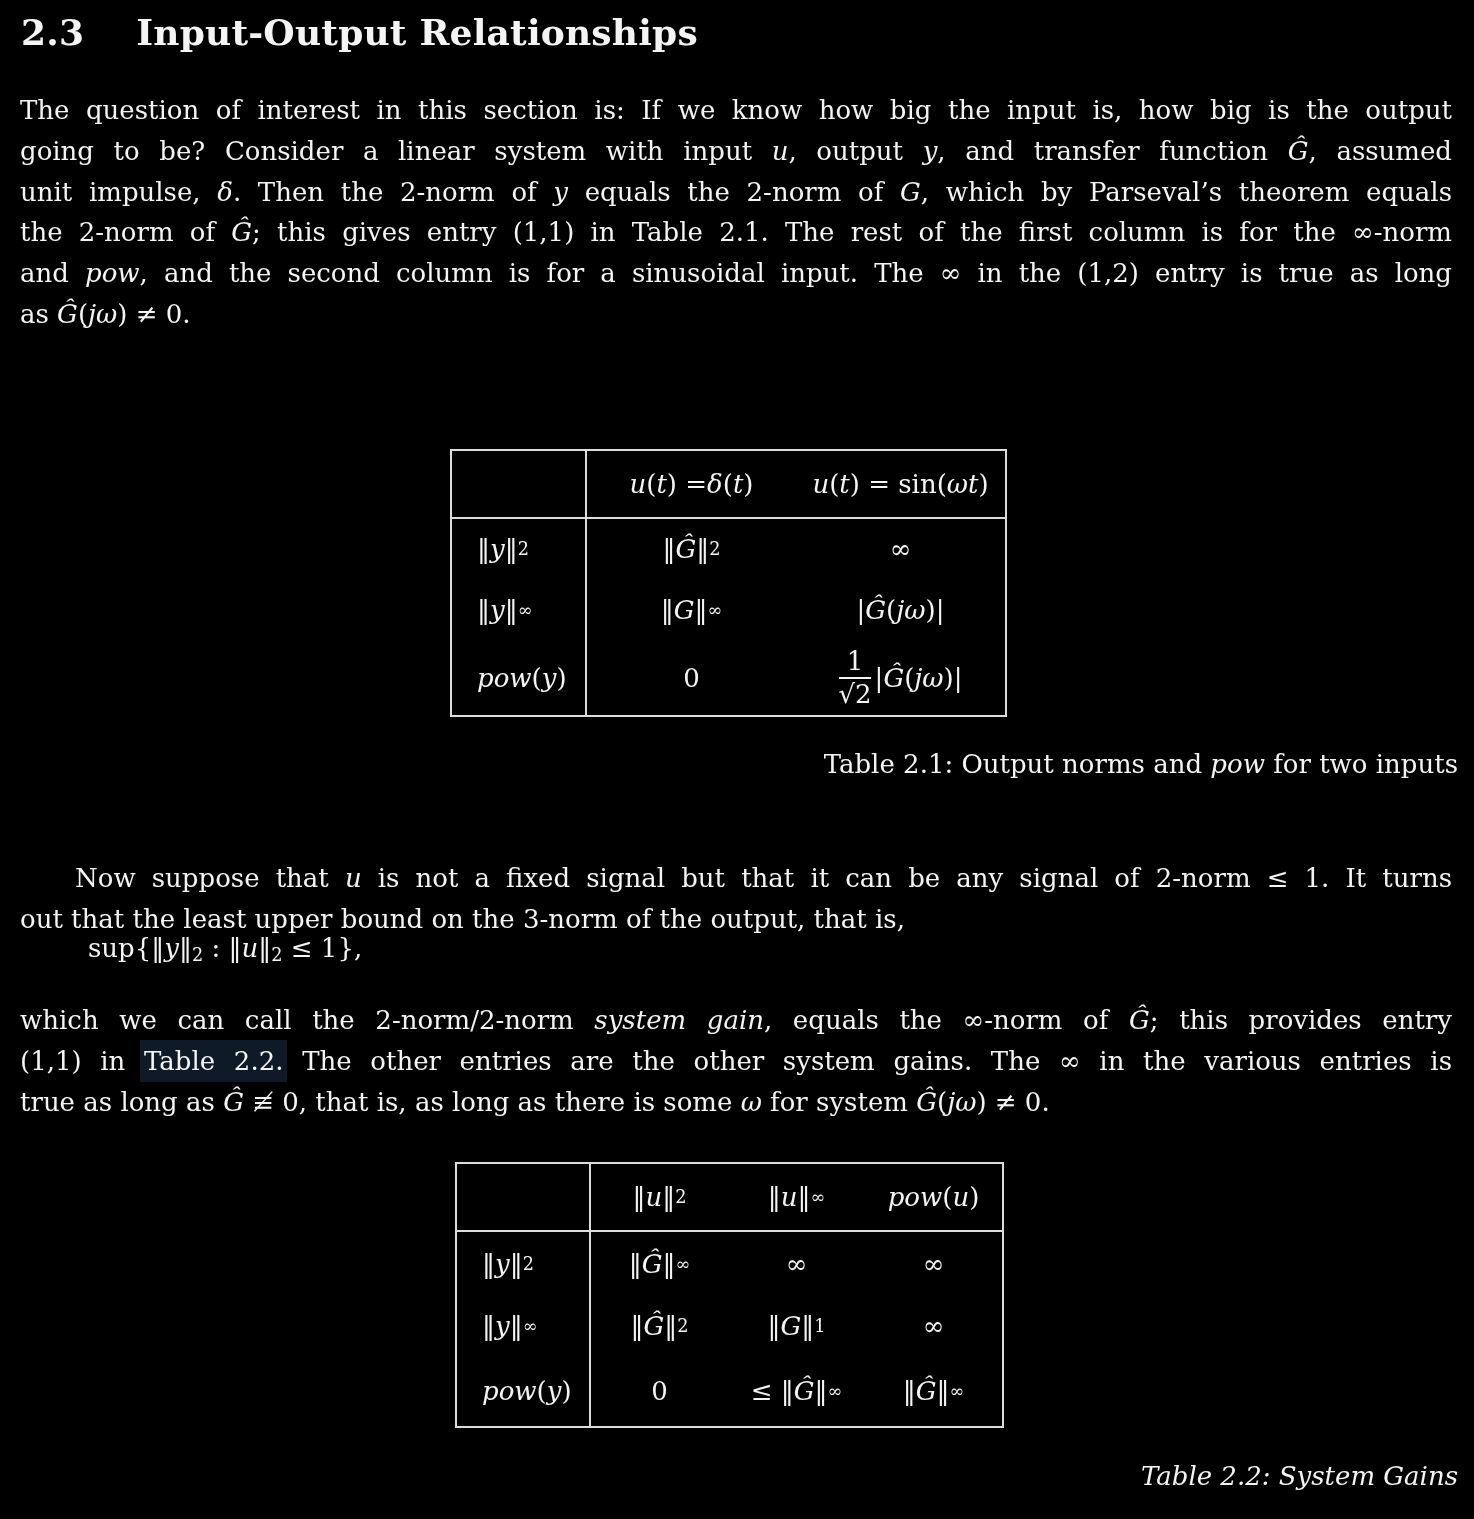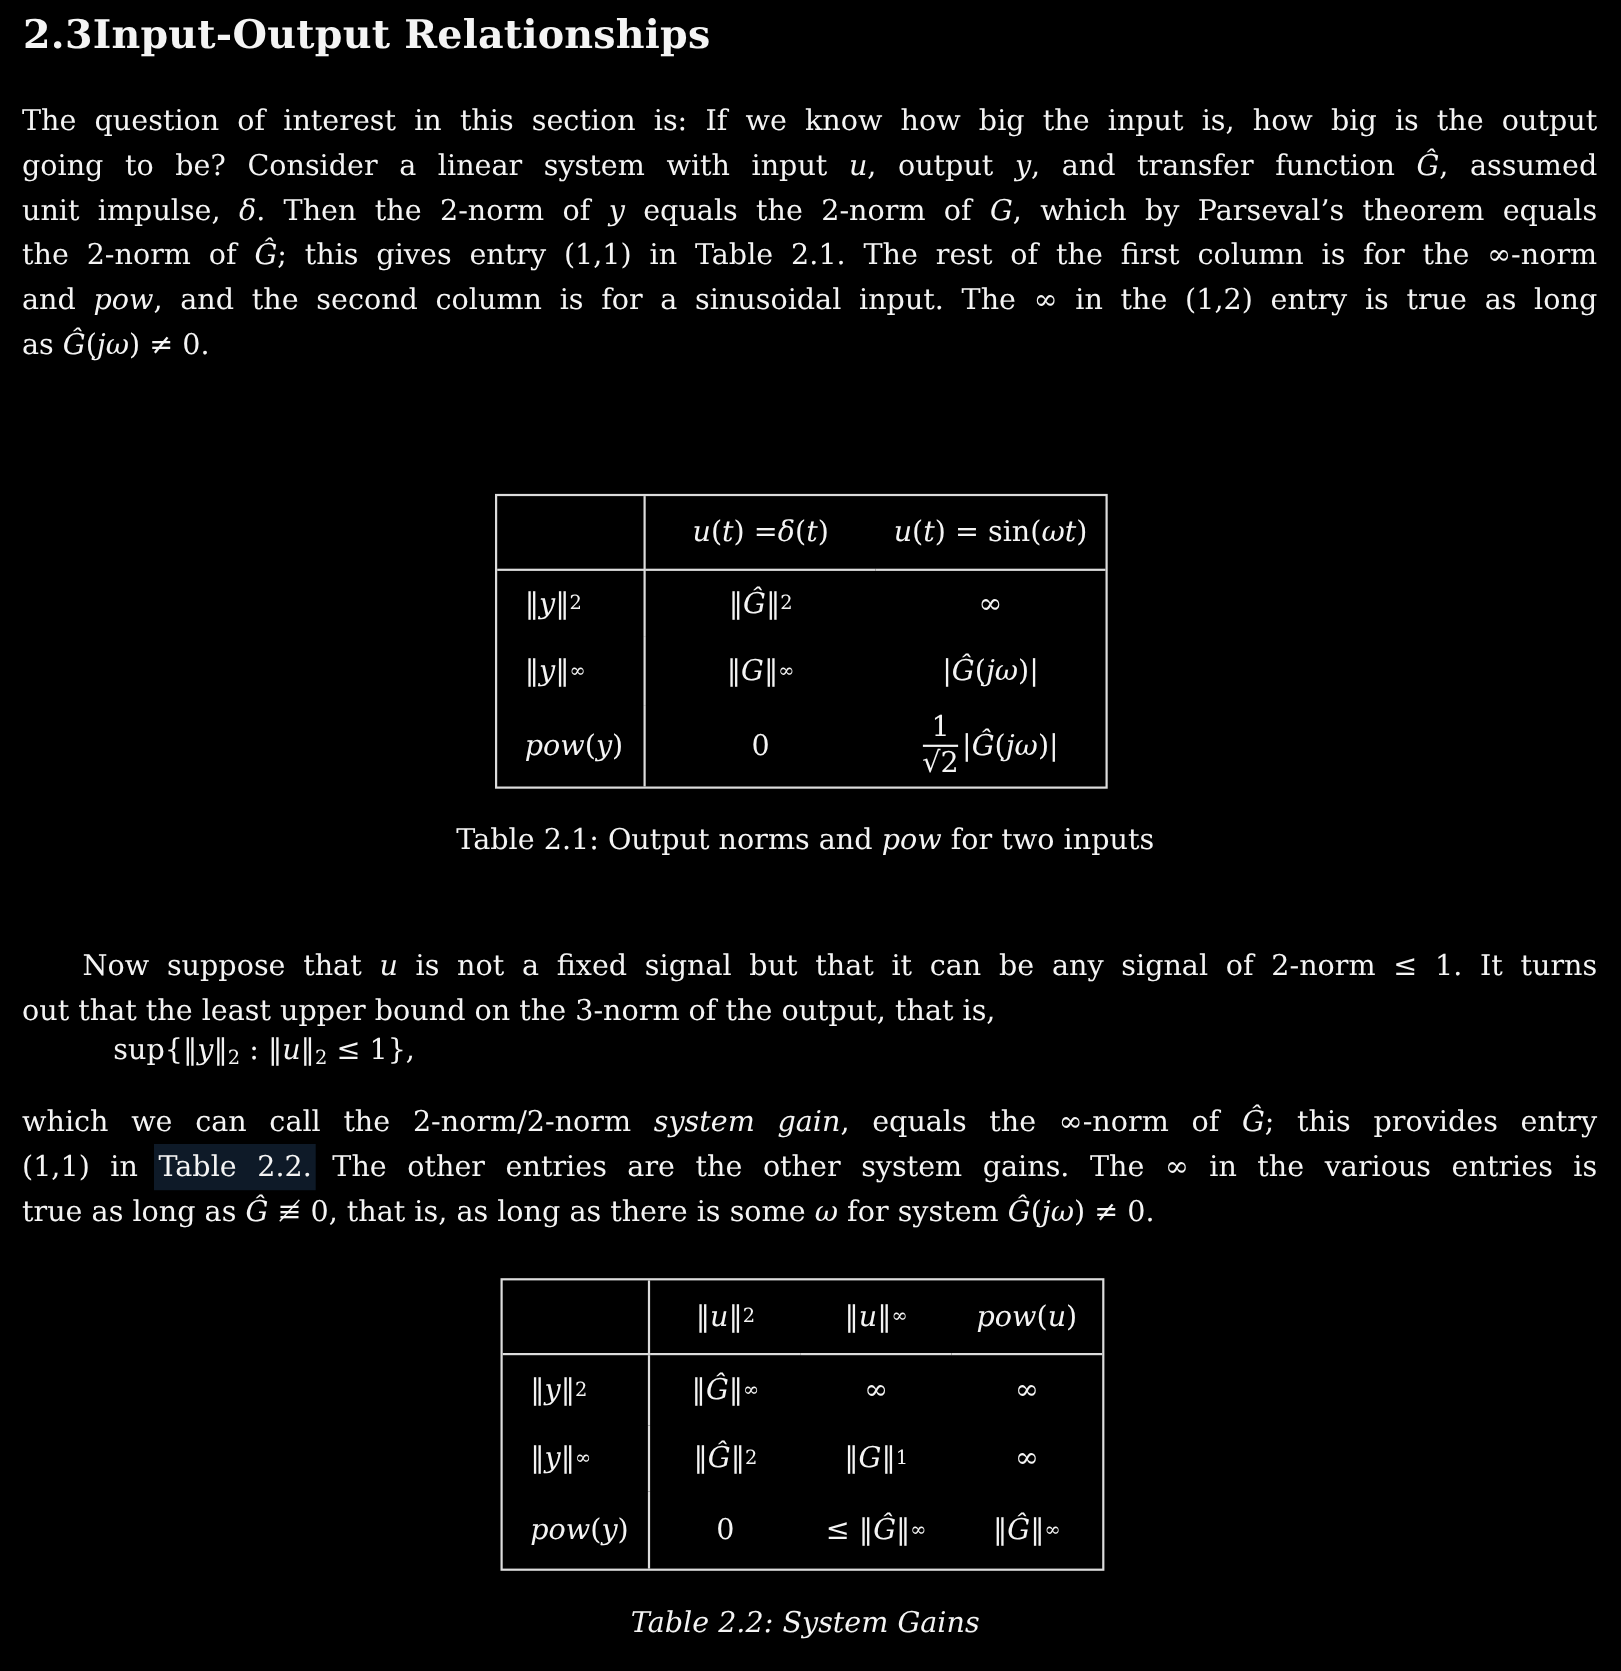--- a/index.html
+++ b/index.html
@@ -16,52 +16,52 @@
     font-family:"DejaVu Serif","Liberation Serif",serif;
     overflow:hidden;
     position:relative;
   }
   .page{position:absolute;inset:0;}
   .heading{
     position:absolute;top:10px;left:21px;
     font-size:36px;font-weight:bold;line-height:44px;
     letter-spacing:0.2px;white-space:nowrap;
   }
-  .heading .num{}
+  .heading .num{margin-right:52px;}
   .para{
     position:absolute;left:20px;width:1432px;
     font-size:26px;line-height:40.8px;
   }
   .line{text-align:justify;text-align-last:justify;}
   .line.last{text-align-last:left;}
   .line.indent{text-indent:55px;margin-top:40px;}
   .it{font-style:italic;}
   .sub{font-size:68%;vertical-align:-0.24em;letter-spacing:0;}
   .hl{background:var(--highlight);padding:6px 4px;margin:-6px -4px;}
   .equation{
-    position:absolute;left:103px;top:931px;
-    font-size:26px;line-height:49px;white-space:nowrap;
+    position:absolute;left:88px;top:931px;
+    font-size:26px;line-height:35px;white-space:nowrap;
   }
   .tbl{
     position:absolute;
     display:grid;
     border:2px solid var(--rule);
     font-size:26px;
   }
   .tbl .cell{
     display:flex;align-items:center;justify-content:center;
     white-space:nowrap;
   }
   .tbl .cell.labelcol{border-right:2px solid var(--rule);justify-content:flex-start;padding-left:25px;}
   .tbl .cell.headrow{border-bottom:2px solid var(--rule);}
   .tbl1{left:450px;top:449px;grid-template-columns:135px 209px 209px;grid-template-rows:68px 60px 62px 74px;}
   .tbl2{left:455px;top:1162px;grid-template-columns:134px 137px 137px 137px;grid-template-rows:68px 64px 60px 70px;}
   .caption{
-    position:absolute;left:16px;width:1432px;
-    font-size:26px;text-align:center;line-height:40px;
+    position:absolute;left:26px;width:1432px;
+    font-size:26px;text-align:right;line-height:40px;
   }
   .cap1{top:744px;}
   .cap2{top:1456px;font-style:italic;}
   .p1{top:90px;}
   .p2{top:818px;}
   .p3{top:1000px;}
   .frac{
     display:inline-flex;flex-direction:column;align-items:center;
     vertical-align:middle;margin:0 3px 0 0;line-height:1.05;
   }

